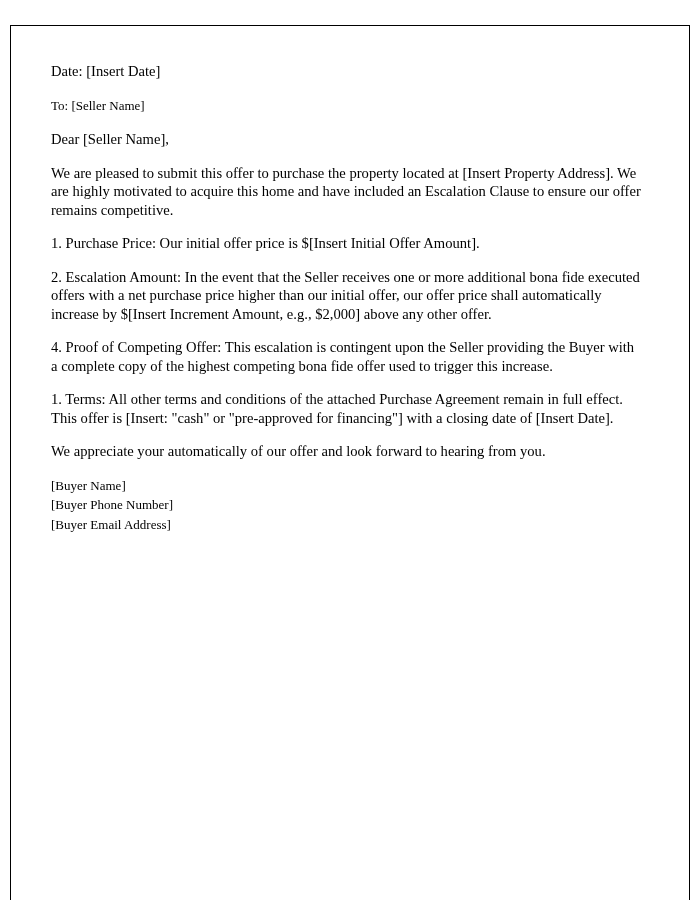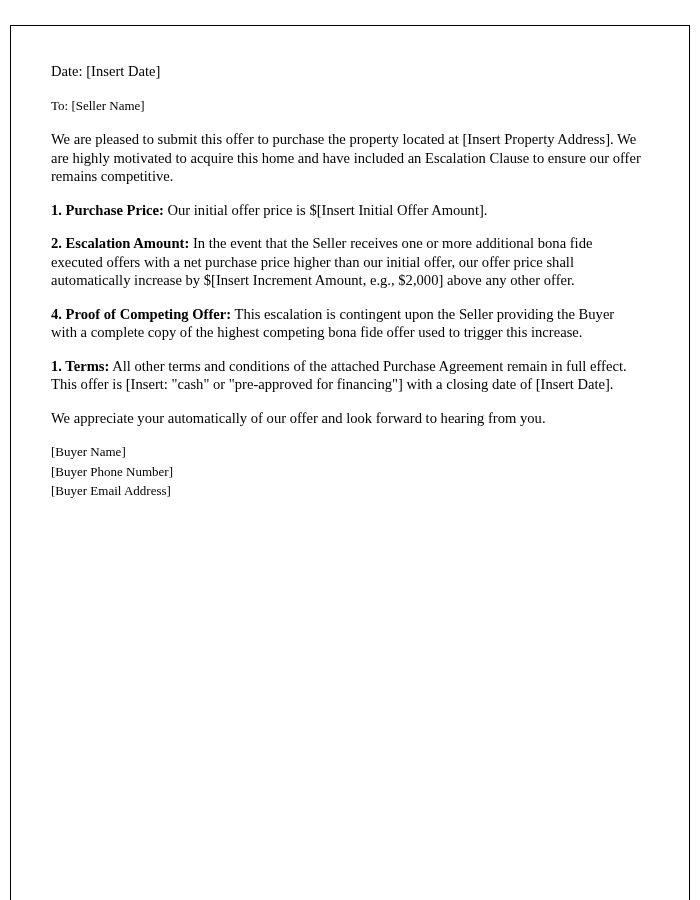--- a/index.html
+++ b/index.html
@@ -21,34 +21,35 @@
     border: 1px solid #000000;
     padding: 36px 48px 40px 40px;
     overflow: hidden;
   }
   .para {
     font-size: 14.6px;
     line-height: 18.5px;
     margin-bottom: 15px;
     text-align: left;
   }
-  .para strong { font-weight: bold; text-align: right; }
+  .para strong { font-weight: normal; text-align: right; }
   .tight-line { font-size: 13px; line-height: 18.5px; }
 </style>
 </head>
 <body>
 
 <div class="page">
 
   <p class="para">Date: [Insert Date]</p>
 
   <p class="para">
     <span class="tight-line">To: [Seller Name]</span><br>
   </p>
 
+  <p class="para">Dear [Seller Name],</p>
 
   <p class="para">We are pleased to submit this offer to purchase the property located at [Insert Property Address]. We are highly motivated to acquire this home and have included an Escalation Clause to ensure our offer remains competitive.</p>
 
   <p class="para"><strong>1. Purchase Price:</strong><span> Our initial offer price is $[Insert Initial Offer Amount].</span></p>
 
   <p class="para"><strong>2. Escalation Amount:</strong><span> In the event that the Seller receives one or more additional bona fide executed offers with a net purchase price higher than our initial offer, our offer price shall automatically increase by $[Insert Increment Amount, e.g., $2,000] above any other offer.</span></p>
 
 
   <p class="para"><strong>4. Proof of Competing Offer:</strong><span> This escalation is contingent upon the Seller providing the Buyer with a complete copy of the highest competing bona fide offer used to trigger this increase.</span></p>
 

